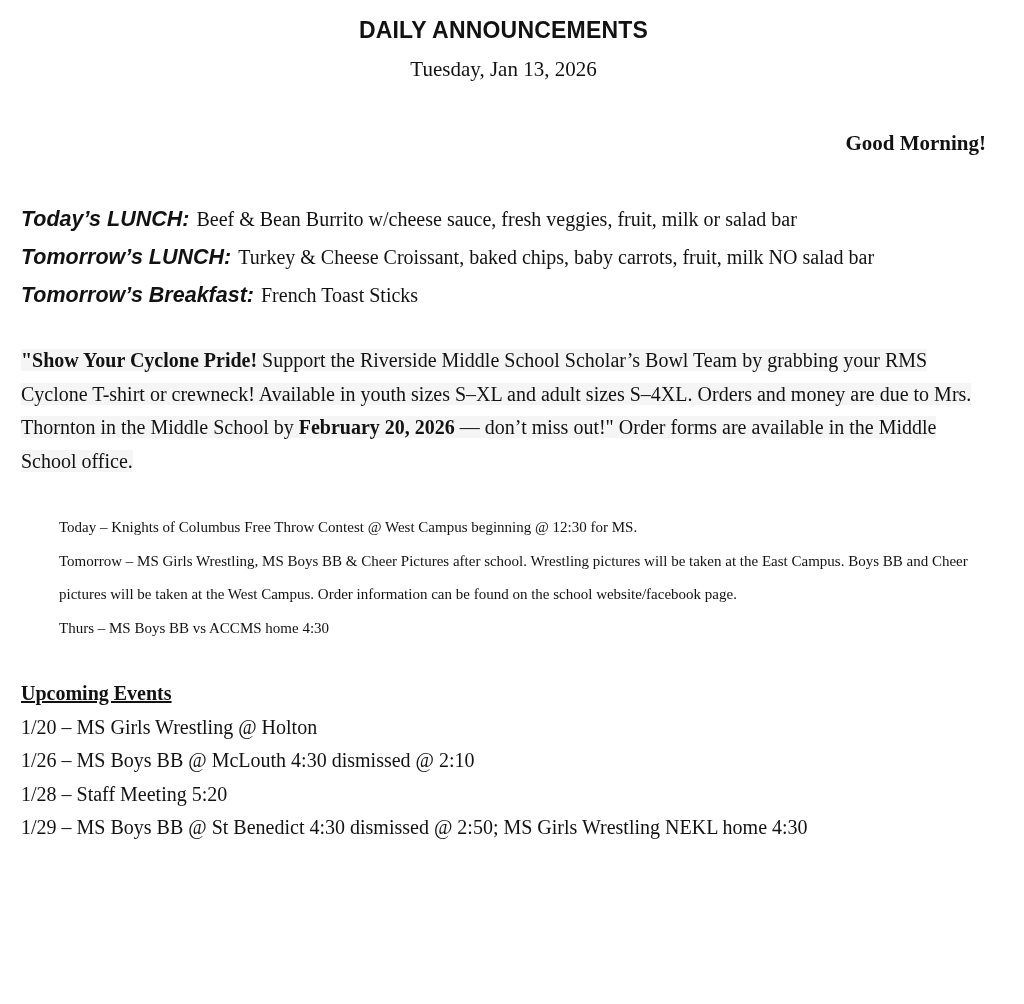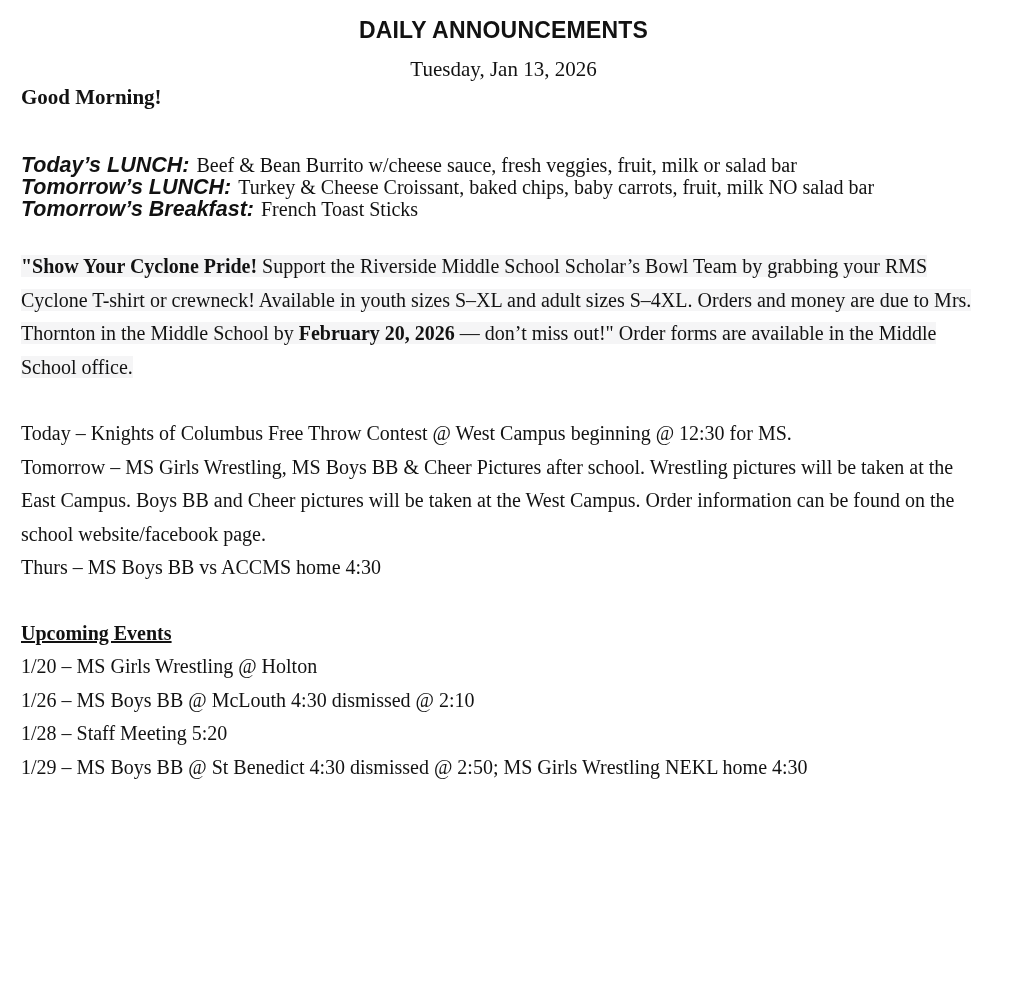--- a/index.html
+++ b/index.html
@@ -24,51 +24,53 @@
     letter-spacing: 0.2px;
   }
   .date {
     text-align: center;
     font-weight: normal;
     font-size: 21px;
     line-height: 28px;
     margin-top: 12px;
   }
   .greeting {
-    text-align: left;
+    text-align: right;
     font-weight: bold;
     font-size: 21px;
     line-height: 28px;
+    margin-top: 46px;
   }
   .meals {
     margin-top: 43px;
   }
   .meal-line {
     font-size: 20px;
-    line-height: 22px;
+    line-height: 38px;
     white-space: nowrap;
   }
   .meal-label {
     font-family: "Liberation Sans", sans-serif;
     font-weight: bold;
     font-style: italic;
     font-size: 21.5px;
     margin-right: 7px;
   }
   .announcement {
     margin-top: 30px;
     font-size: 20px;
     line-height: 33.5px;
   }
   .hl { background: #f5f5f6; }
   .b { font-weight: bold; }
   .week {
     margin-top: 33px;
-    font-size: 20px;
+    font-size: 15px;
     line-height: 33.5px;
+    margin-left: 38px;
   }
   .upcoming {
     margin-top: 32px;
     font-size: 20px;
     line-height: 33.5px;
   }
   .upcoming-heading { text-decoration: underline; font-weight: bold; }
 </style>
 </head>
 <body>

